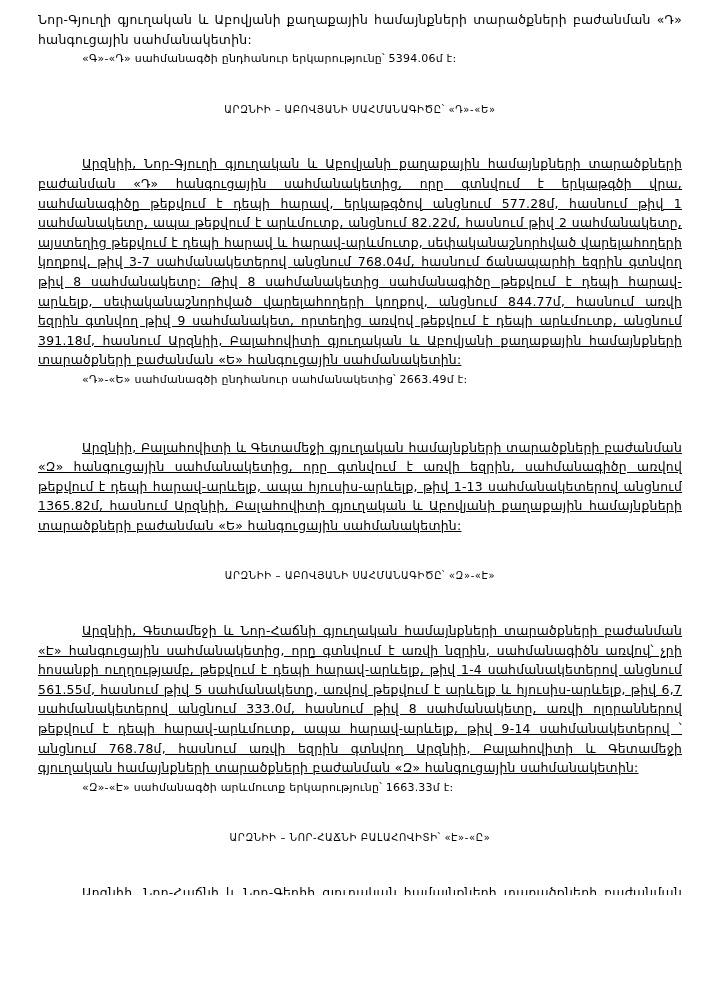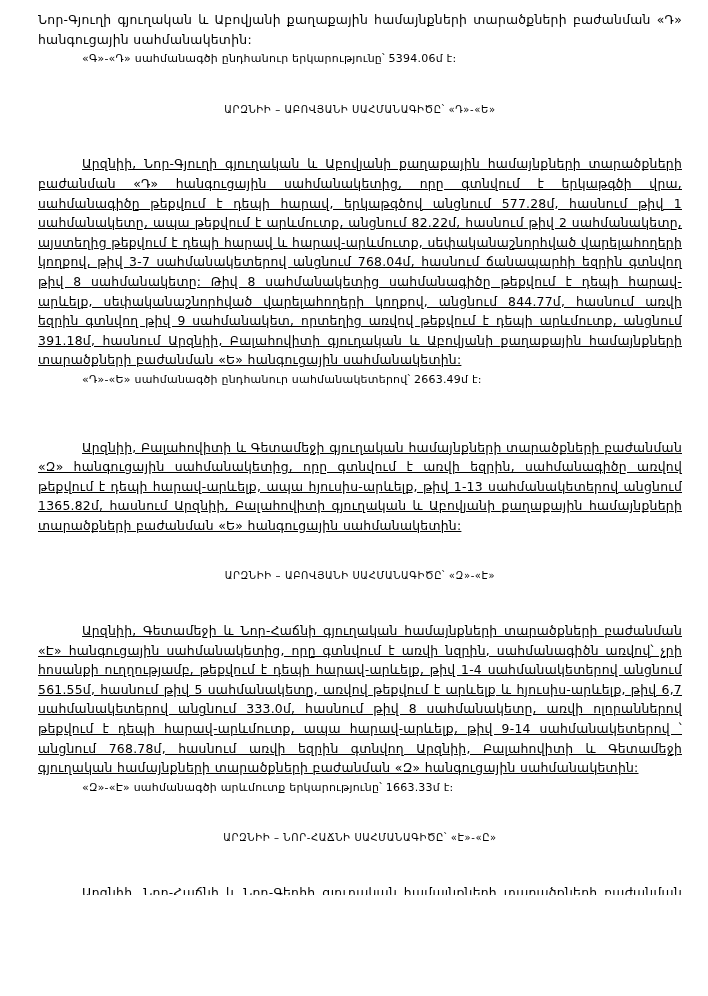--- a/index.html
+++ b/index.html
@@ -59,21 +59,21 @@
   <p class="result-line">«Գ»-«Դ» սահմանագծի ընդհանուր երկարությունը՝  5394.06մ է:</p>
 
   <div class="sp-l"></div>
 
   <p class="heading">ԱՐԶՆԻԻ – ԱԲՈՎՅԱՆԻ ՍԱՀՄԱՆԱԳԻԾԸ՝  «Դ»-«Ե»</p>
 
   <div class="sp-xl"></div>
 
   <p class="body-text indent">Արզնիի, Նոր-Գյուղի գյուղական և Աբովյանի քաղաքային համայնքների տարածքների բաժանման «Դ»  հանգուցային սահմանակետից, որը գտնվում է երկաթգծի վրա, սահմանագիծը թեքվում է դեպի հարավ, երկաթգծով անցնում 577.28մ, հասնում թիվ 1 սահմանակետը, ապա թեքվում է արևմուտք, անցնում 82.22մ, հասնում թիվ 2 սահմանակետը, այստեղից  թեքվում է դեպի հարավ և հարավ-արևմուտք, սեփականաշնորհված վարելահողերի կողքով, թիվ 3-7 սահմանակետերով անցնում 768.04մ, հասնում ճանապարհի եզրին գտնվող  թիվ 8 սահմանակետը: Թիվ 8 սահմանակետից սահմանագիծը թեքվում է դեպի հարավ-արևելք, սեփականաշնորհված վարելահողերի կողքով, անցնում 844.77մ, հասնում առվի եզրին գտնվող թիվ 9 սահմանակետ, որտեղից առվով թեքվում է դեպի արևմուտք, անցնում 391.18մ, հասնում Արզնիի, Բալահովիտի գյուղական և Աբովյանի քաղաքային համայնքների տարածքների բաժանման «Ե» հանգուցային սահմանակետին:</p>
 
-  <p class="result-line">«Դ»-«Ե» սահմանագծի ընդհանուր սահմանակետերով՝  2663.49մ է:</p>
+  <p class="result-line">«Դ»-«Ե» սահմանագծի ընդհանուր սահմանակետից՝  2663.49մ է:</p>
 
   <div class="sp-l"></div>
 
 
   <div class="sp-xl"></div>
 
   <p class="body-text indent">Արզնիի, Բալահովիտի   և Գետամեջի գյուղական համայնքների տարածքների բաժանման «Զ»  հանգուցային սահմանակետից, որը գտնվում է առվի եզրին, սահմանագիծը առվով թեքվում է դեպի հարավ-արևելք, ապա հյուսիս-արևելք, թիվ 1-13 սահմանակետերով անցնում 1365.82մ, հասնում Արզնիի, Բալահովիտի գյուղական և Աբովյանի քաղաքային համայնքների տարածքների բաժանման «Ե» հանգուցային սահմանակետին:</p>
 
 
   <div class="sp-l"></div>
@@ -81,19 +81,19 @@
   <p class="heading">ԱՐԶՆԻԻ – ԱԲՈՎՅԱՆԻ ՍԱՀՄԱՆԱԳԻԾԸ՝  «Զ»-«Է»</p>
 
   <div class="sp-xl"></div>
 
   <p class="body-text indent">Արզնիի, Գետամեջի և Նոր-Հաճնի գյուղական համայնքների տարածքների բաժանման «Է» հանգուցային սահմանակետից, որը գտնվում է առվի նզրին, սահմանագիծն առվով՝ չրի հոսանքի ուղղությամբ, թեքվում է դեպի հարավ-արևելք, թիվ 1-4 սահմանակետերով անցնում 561.55մ, հասնում թիվ 5 սահմանակետը, առվով թեքվում է արևելք և հյուսիս-արևելք, թիվ 6,7 սահմանակետերով անցնում 333.0մ, հասնում թիվ 8 սահմանակետը, առվի ոլորաններով թեքվում է դեպի հարավ-արևմուտք, ապա հարավ-արևելք, թիվ 9-14 սահմանակետերով ՝ անցնում 768.78մ, հասնում առվի եզրին գտնվող Արզնիի, Բալահովիտի  և Գետամեջի գյուղական համայնքների տարածքների բաժանման «Զ» հանգուցային սահմանակետին:</p>
 
   <p class="result-line">«Զ»-«Է» սահմանագծի արևմուտք երկարությունը՝  1663.33մ է:</p>
 
   <div class="sp-l"></div>
 
-  <p class="heading">ԱՐԶՆԻԻ – ՆՈՐ-ՀԱՃՆԻ  ՍԱՀՄԱՆԱԳԻԾԸ՝  «Է»-«Ը»</p>
+  <p class="heading">ԱՐԶՆԻԻ – ՆՈՐ-ՀԱՃՆԻ  ԲԱԼԱՀՈՎԻՏԻ՝  «Է»-«Ը»</p>
 
   <div class="sp-xl"></div>
 
   <p class="body-text indent">Արզնիի,     Նոր-Հաճնի և Նոր-Գեղիի գյուղական համայնքների տարածքների բաժանման «Ը»  հանգուցային սահմանակետից, որը գտնվում է Հրազդան գետի ափին, սահմանագիծը գետով թեքվում է դեպի հարավ-արևմուտք, հարավ և հարավ-արևելք, թիվ 1-9 սահմանակետերով անցնում 1884.53մ, հասնում գետի և առվի հատման կետու գտնվող թիվ 10 սահմանակետին: Այս կետից սահմանագիծն առվով՝ չրի հոսանքի ուղղությամբ, թեքվում է դեպի հարավ-արևելք, անցնում 217.64մ, հասնում Արզնիի, Գետամեջի և Նոր-Հաճնի գյուղական համայնքների տարածքների բաժանման «Է» հանգուցային սահմանակետին:</p>
 
 </div>
 
 </body></html>

